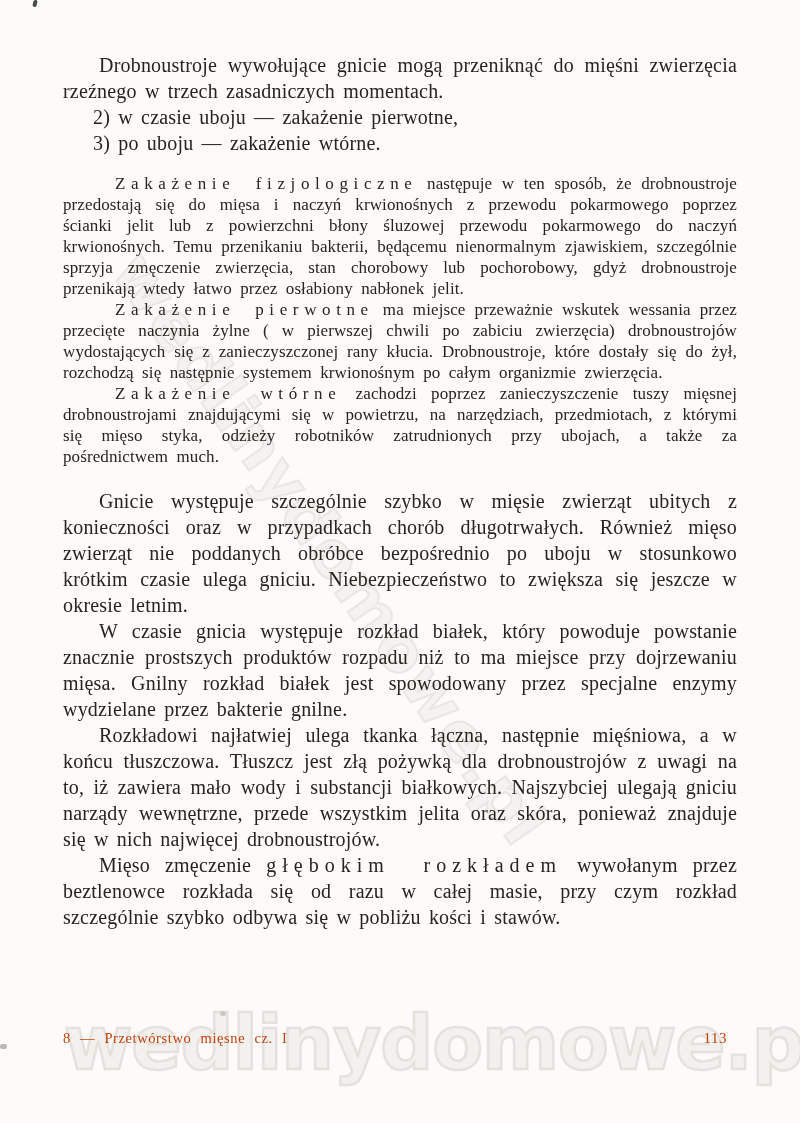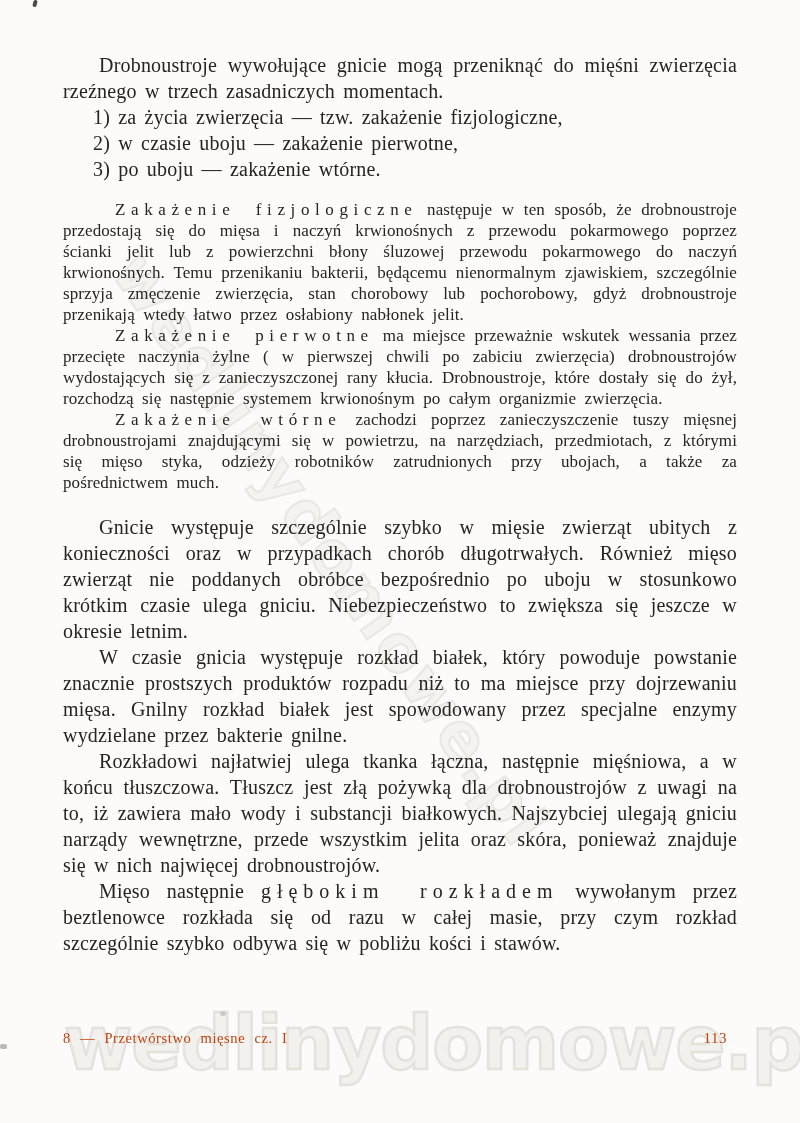--- a/index.html
+++ b/index.html
@@ -135,36 +135,35 @@
 
   <div class="artifact artifact-top-speck"></div>
   <div class="artifact artifact-left-dash"></div>
   <div class="artifact artifact-dot"></div>
 
   <main class="text-block">
 
     <p class="body-par indent">Drobnoustroje wywołujące gnicie mogą przeniknąć do mięśni zwierzęcia rzeźnego w trzech zasadniczych momentach.</p>
 
     <div class="moments-list">
-      <div class="list-row">1) za życia zwierzęcia — tzw. zakażenie fizjologiczne,</div>
       <div class="list-row">2) w czasie uboju — zakażenie pierwotne,</div>
       <div class="list-row">3) po uboju — zakażenie wtórne.</div>
     </div>
 
     <section class="small-block">
       <p class="small-par"><span class="spaced-lead">Zakażenie fizjologiczne</span><span> następuje w ten sposób, że drobnoustroje przedostają się do mięsa i naczyń krwionośnych z przewodu pokarmowego poprzez ścianki jelit lub z powierzchni błony śluzowej przewodu pokarmowego do naczyń krwionośnych. Temu przenikaniu bakterii, będącemu nienormalnym zjawiskiem, szczególnie sprzyja zmęczenie zwierzęcia, stan chorobowy lub pochorobowy, gdyż drobnoustroje przenikają wtedy łatwo przez osłabiony nabłonek jelit.</span></p>
       <p class="small-par"><span class="spaced-lead">Zakażenie pierwotne</span><span> ma miejsce przeważnie wskutek wessania przez przecięte naczynia żylne ( w pierwszej chwili po zabiciu zwierzęcia) drobnoustrojów wydostających się z zanieczyszczonej rany kłucia. Drobnoustroje, które dostały się do żył, rozchodzą się następnie systemem krwionośnym po całym organizmie zwierzęcia.</span></p>
       <p class="small-par"><span class="spaced-lead">Zakażenie wtórne</span><span> zachodzi poprzez zanieczyszczenie tuszy mięsnej drobnoustrojami znajdującymi się w powietrzu, na narzędziach, przedmiotach, z którymi się mięso styka, odzieży robotników zatrudnionych przy ubojach, a także za pośrednictwem much.</span></p>
     </section>
 
     <p class="body-par indent">Gnicie występuje szczególnie szybko w mięsie zwierząt ubitych z konieczności oraz w przypadkach chorób długotrwałych. Również mięso zwierząt nie poddanych obróbce bezpośrednio po uboju w stosunkowo krótkim czasie ulega gniciu. Niebezpieczeństwo to zwiększa się jeszcze w okresie letnim.</p>
     <p class="body-par indent">W czasie gnicia występuje rozkład białek, który powoduje powstanie znacznie prostszych produktów rozpadu niż to ma miejsce przy dojrzewaniu mięsa. Gnilny rozkład białek jest spowodowany przez specjalne enzymy wydzielane przez bakterie gnilne.</p>
     <p class="body-par indent">Rozkładowi najłatwiej ulega tkanka łączna, następnie mięśniowa, a w końcu tłuszczowa. Tłuszcz jest złą pożywką dla drobnoustrojów z uwagi na to, iż zawiera mało wody i substancji białkowych. Najszybciej ulegają gniciu narządy wewnętrzne, przede wszystkim jelita oraz skóra, ponieważ znajduje się w nich najwięcej drobnoustrojów.</p>
 
-    <p class="body-par indent"><span>Mięso następnie </span><span class="spaced-emph">głębokim rozkładem</span><span> wywołanym przez beztlenowce rozkłada się od razu w całej masie, przy czym rozkład szczególnie szybko odbywa się w pobliżu kości i stawów.</span></p>
+    <p class="body-par indent"><span>Mięso zmęczenie </span><span class="spaced-emph">głębokim rozkładem</span><span> wywołanym przez beztlenowce rozkłada się od razu w całej masie, przy czym rozkład szczególnie szybko odbywa się w pobliżu kości i stawów.</span></p>
 
   </main>
 
   <footer class="page-footer">
     <span class="footer-left">8 — Przetwórstwo mięsne cz. I</span>
     <span class="page-number">113</span>
   </footer>
 
 </div>
 

